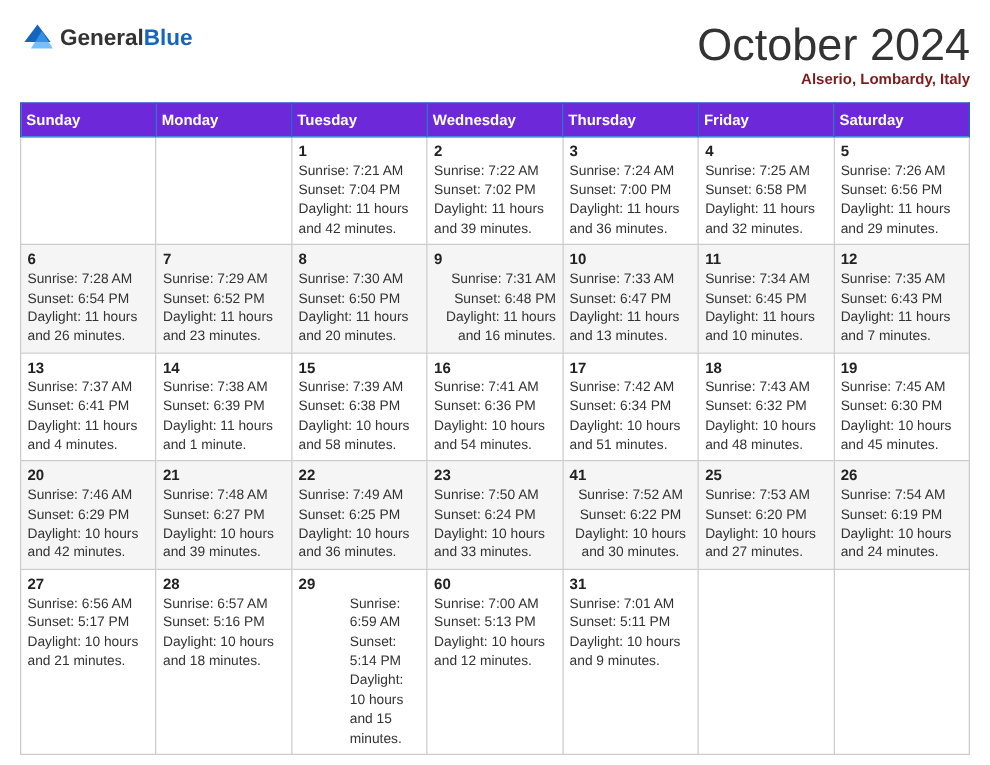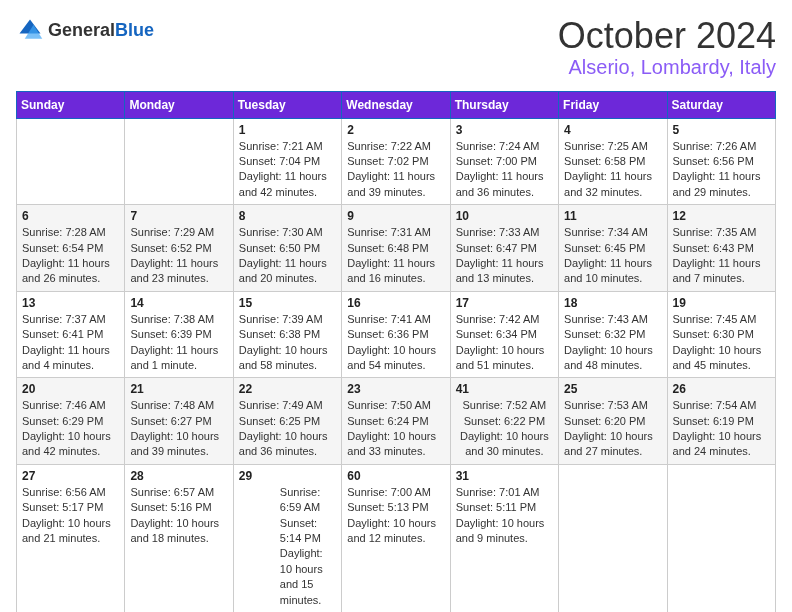--- a/index.html
+++ b/index.html
@@ -38,23 +38,23 @@
     .title-area {
       text-align: right;
     }
     .month-title {
       font-size: 36px;
       font-weight: 300;
       color: #333;
       line-height: 1.1;
     }
     .location-title {
-      font-size: 20px;
-      color: #8b5cf6;
-      font-weight: normal;
+      font-size: 12px;
+      color: #7f1d1d;
+      font-weight: bold;
     }
     .calendar {
       width: 100%;
       border-collapse: collapse;
       font-size: 11px;
     }
     .calendar th {
       background: #6d28d9;
       color: #fff;
       padding: 6px 4px;
@@ -170,21 +170,21 @@
 Daylight: 11 hours and 23 minutes.</div>
         </td>
         <td>
           <span class="day-num">8</span>
           <div class="day-info" style="white-space: pre-line;">Sunrise: 7:30 AM
 Sunset: 6:50 PM
 Daylight: 11 hours and 20 minutes.</div>
         </td>
         <td>
           <span class="day-num">9</span>
-          <div class="day-info" style="white-space: pre-line;">Sunrise: 7:31 AM
+          <div class="day-info" style="white-space: pre-line; text-align: right;">Sunrise: 7:31 AM
 Sunset: 6:48 PM
 Daylight: 11 hours and 16 minutes.</div>
         </td>
         <td>
           <span class="day-num">10</span>
           <div class="day-info" style="white-space: pre-line;">Sunrise: 7:33 AM
 Sunset: 6:47 PM
 Daylight: 11 hours and 13 minutes.</div>
         </td>
         <td>

